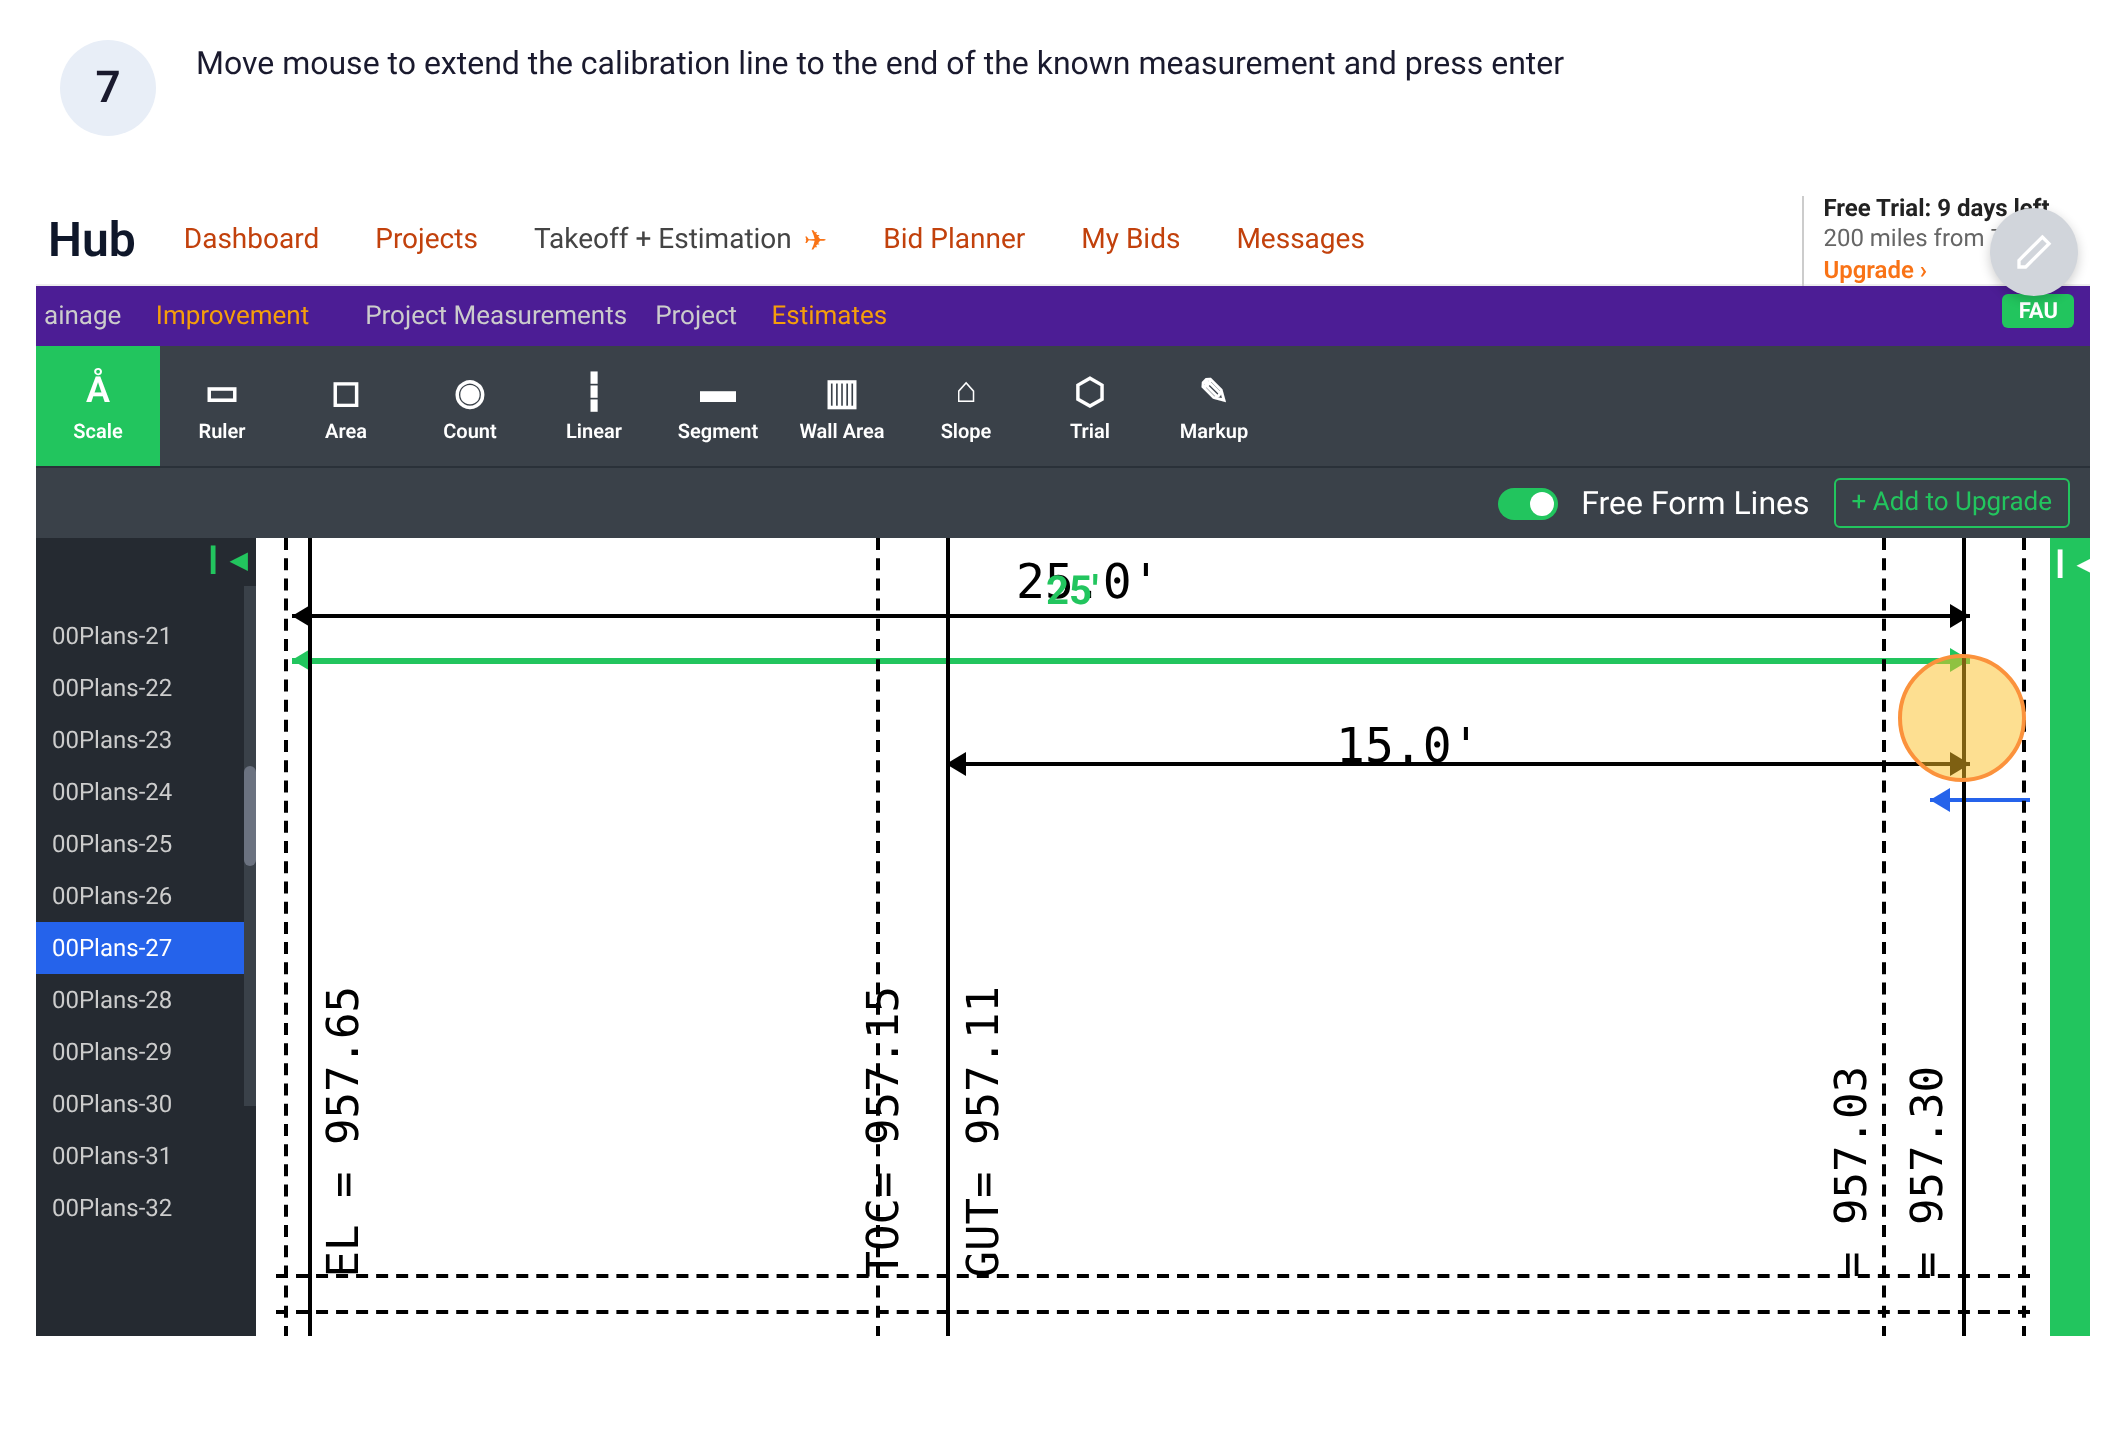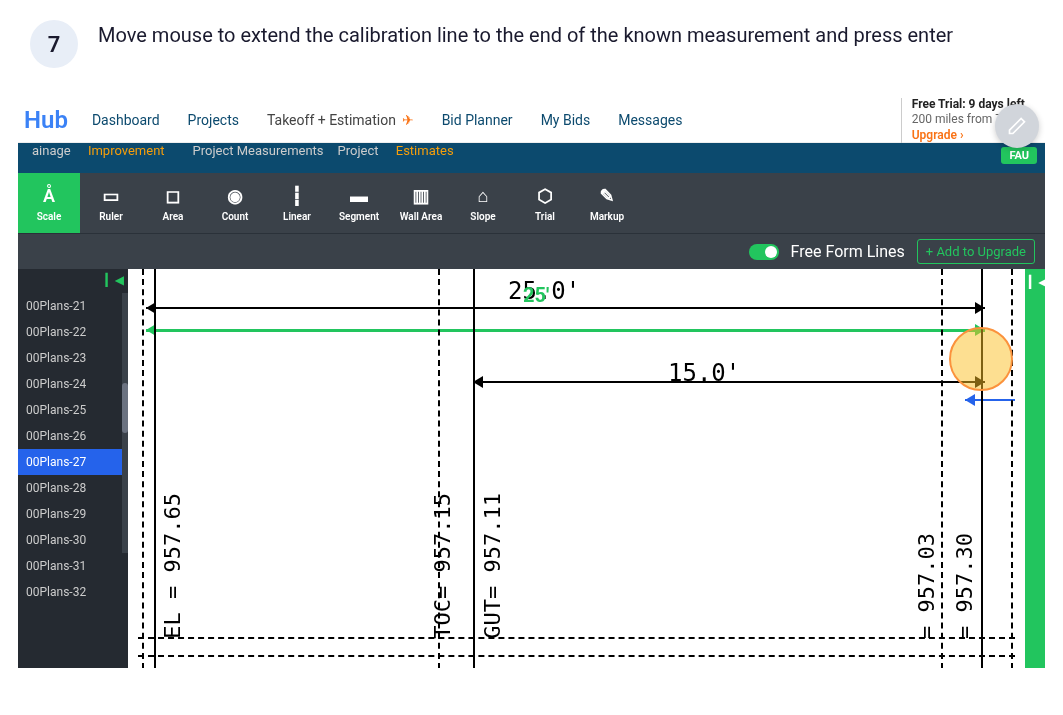--- a/index.html
+++ b/index.html
@@ -1,51 +1,51 @@
 <!DOCTYPE html>
 <html><head>
 <meta charset="utf-8">
 <style>
 *{box-sizing:border-box;margin:0;padding:0;font-family:-apple-system,BlinkMacSystemFont,"Segoe UI",Roboto,sans-serif}
 body{background:#fff;width:1063px;height:715px;overflow:hidden;position:relative}
 .step-header{display:flex;align-items:flex-start;padding:20px 30px;gap:20px}
 .step-badge{width:48px;height:48px;border-radius:50%;background:#e8eef7;display:flex;align-items:center;justify-content:center;font-size:22px;font-weight:600;color:#1a1a2e;flex-shrink:0}
-.step-text{font-size:20px;color:#1a1a2e;line-height:1.5;max-width:900px}
+.step-text{font-size:16px;color:#1a1a2e;line-height:1.5;max-width:900px}
 .app-frame{position:relative;margin:10px 18px 0;height:570px;overflow:hidden}
 .topnav{height:45px;background:#fff;display:flex;align-items:center;padding:0 6px;border-bottom:1px solid #eee}
-.logo{font-size:24px;font-weight:600;color:#3b82f6;margin-right:10px}
-.nav-item{padding:0 14px;font-size:14px;color:#0c4a6e;cursor:pointer}
+.logo{font-size:24px;font-weight:600;color:#0f172a;margin-right:10px}
+.nav-item{padding:0 14px;font-size:14px;color:#c2410c;cursor:pointer}
 .nav-item.highlight{color:#444;display:flex;gap:6px}
 .rocket{color:#f97316}
 .trial-box{margin-left:auto;border-left:1px solid #ccc;padding:2px 10px;font-size:12px;line-height:1.3}
 .trial-title{font-weight:700;color:#222}
 .trial-sub{color:#666}
 .trial-upgrade{color:#f97316;font-weight:600;cursor:pointer}
 .edit-pencil{position:absolute;right:6px;top:6px;width:44px;height:44px;border-radius:50%;background:#d1d5db;display:flex;align-items:center;justify-content:center;box-shadow:0 2px 6px rgba(0,0,0,.2);z-index:50}
-.subnav{height:30px;background:#0c4a6e;display:flex;align-items:flex-start;padding:0 14px;font-size:13px;position:relative}
+.subnav{height:30px;background:#4c1d95;display:flex;align-items:center;padding:0 4px;font-size:13px;position:relative}
 .subnav span{margin-right:14px}
 .subnav .orange{color:#f59e0b}
 .subnav .gray{color:#ccc}
 .fav-badge{position:absolute;right:8px;top:4px;background:#22c55e;color:#fff;font-size:11px;font-weight:700;padding:2px 8px;border-radius:3px}
 .alt-badge{position:absolute;right:14px;top:32px;color:#fff;font-size:14px;font-weight:700;z-index:40}
 .toolbar{height:60px;background:#3a4149;display:flex;align-items:center;position:relative}
 .tool{width:62px;height:60px;display:flex;flex-direction:column;align-items:center;justify-content:center;gap:4px;color:#fff;font-size:10px;font-weight:600;cursor:pointer}
 .tool.active{background:#22c55e}
 .tool-icon{font-size:18px;height:22px;display:flex;align-items:center}
 .actionbar{height:36px;background:#3a4149;display:flex;align-items:center;justify-content:flex-end;padding:0 10px;gap:12px;border-top:1px solid #2a3139}
 .toggle{width:30px;height:16px;background:#22c55e;border-radius:8px;position:relative}
 .toggle::after{content:"";position:absolute;right:2px;top:2px;width:12px;height:12px;background:#fff;border-radius:50%}
 .toggle-label{color:#fff;font-size:16px}
 .add-est{background:transparent;border:1px solid #22c55e;color:#22c55e;font-size:13px;padding:4px 8px;border-radius:3px;cursor:pointer}
 .workspace{position:relative;height:400px;display:flex}
 .left-edge{width:18px;background:#22c55e;display:flex;align-items:flex-end;justify-content:center;color:#fff;font-size:11px;padding-bottom:4px;writing-mode:horizontal-tb}
 .left-edge-text{font-weight:600}
 .sidebar{width:110px;background:#252a31;position:relative}
 .collapse-btn{position:absolute;top:4px;right:4px;color:#22c55e;font-size:12px;cursor:pointer}
-.plan-list{padding-top:24px}
+.plan-list{padding-top:36px}
 .plan-item{color:#ccc;font-size:12px;padding:6px 8px;cursor:pointer}
 .plan-item.selected{background:#2563eb;color:#fff}
 .scrollbar-track{position:absolute;right:0;top:24px;width:6px;height:260px;background:#3a4149}
 .scrollbar-thumb{width:6px;height:50px;background:#6b7280;border-radius:3px;margin-top:90px}
 .canvas{flex:1;background:#fff;position:relative;overflow:hidden}
 .right-edge{width:20px;background:#22c55e;position:relative}
 .right-collapse{position:absolute;top:6px;left:4px;color:#fff;font-size:12px}
 
 .dim-text{position:absolute;font-family:monospace;font-size:24px}
 .dim-25{left:380px;top:8px}

